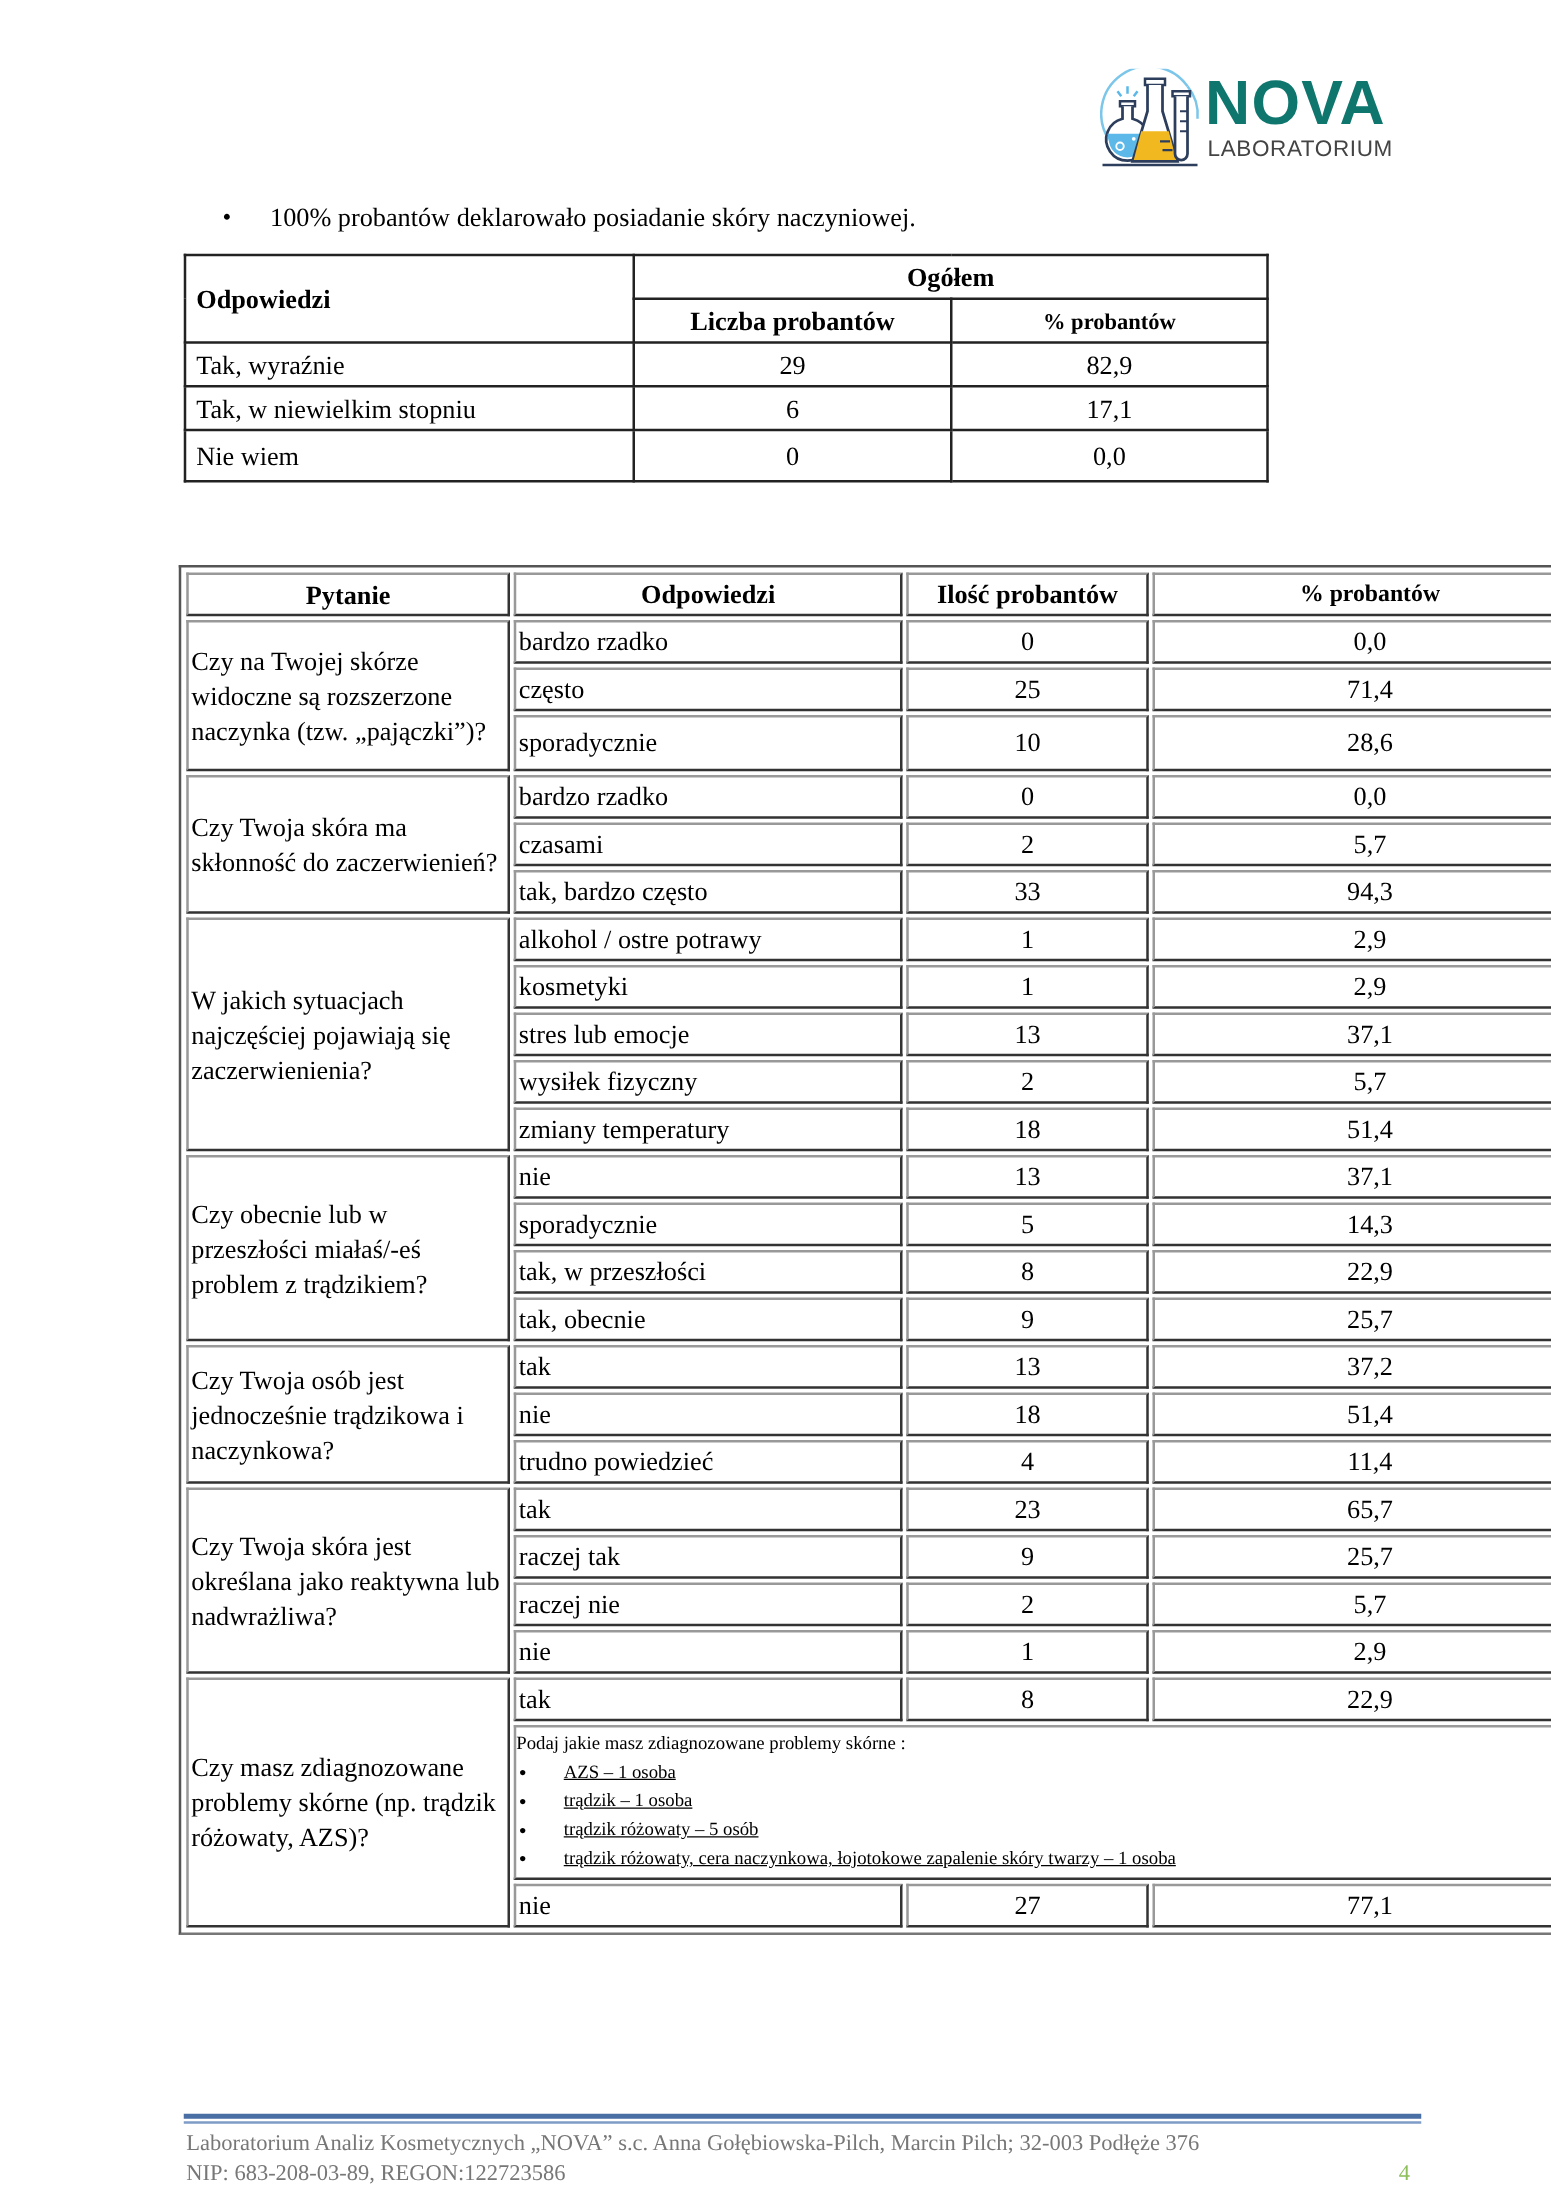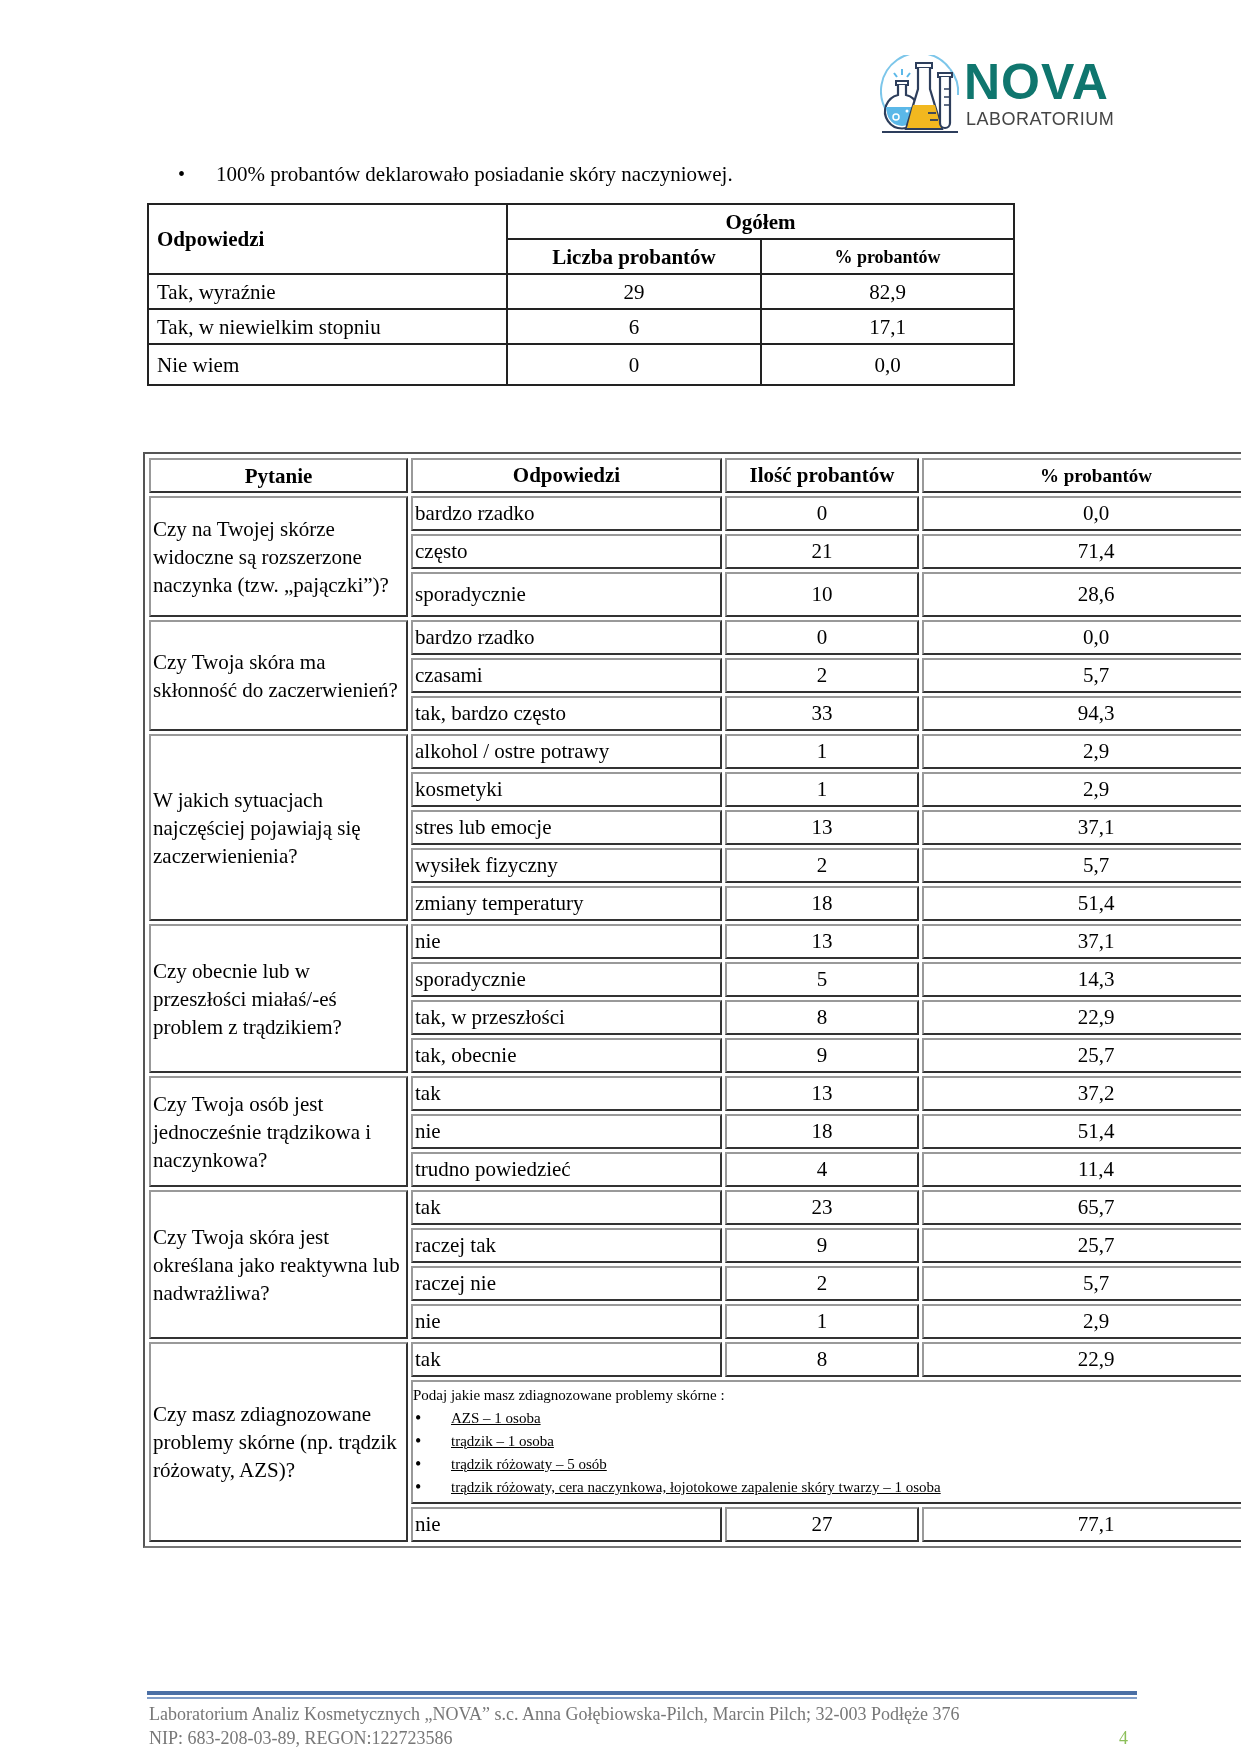--- a/index.html
+++ b/index.html
@@ -132,21 +132,21 @@
   </tr>
 
   <tr>
     <td class="col-q" rowspan="3">Czy na Twojej skórze widoczne są rozszerzone naczynka (tzw. „pajączki”)?</td>
     <td class="col-a">bardzo rzadko</td>
     <td class="col-n">0</td>
     <td class="col-p">0,0</td>
   </tr>
   <tr>
     <td class="col-a">często</td>
-    <td class="col-n">21</td>
+    <td class="col-n">25</td>
     <td class="col-p">71,4</td>
   </tr>
   <tr>
     <td class="col-a tall">sporadycznie</td>
     <td class="col-n">10</td>
     <td class="col-p">28,6</td>
   </tr>
 
   <tr>
     <td class="col-q" rowspan="3">Czy Twoja skóra ma skłonność do zaczerwienień?</td>

